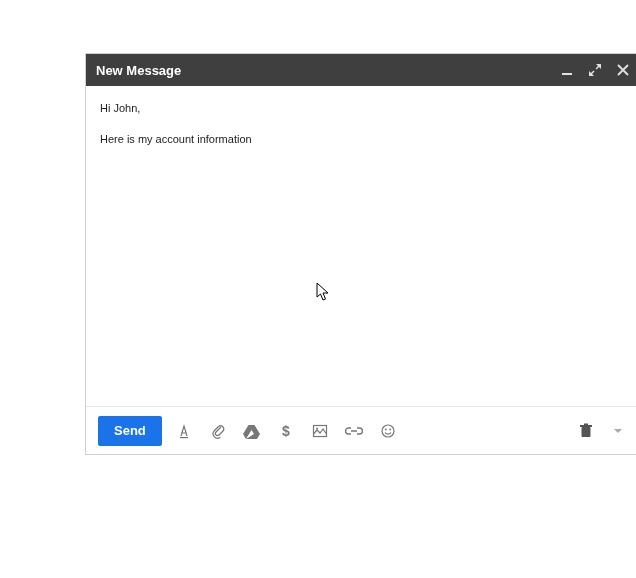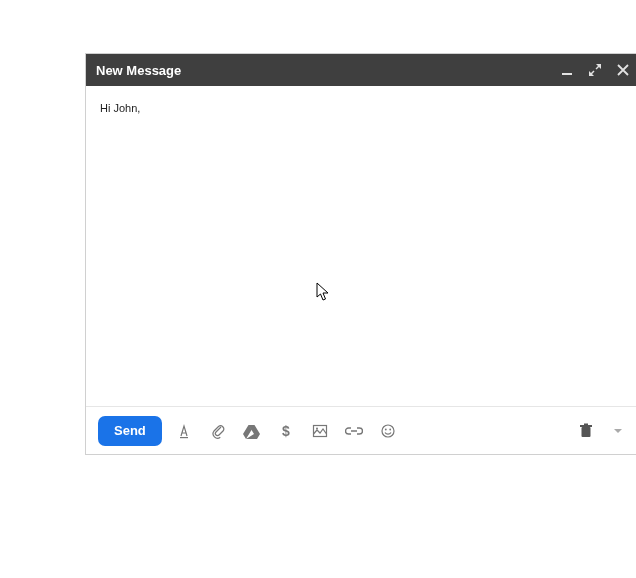--- a/index.html
+++ b/index.html
@@ -76,21 +76,21 @@
       gap: 10px;
     }
     .send-btn {
       background: #1a73e8;
       color: #fff;
       border: none;
       height: 30px;
       padding: 0 16px;
       font-size: 13px;
       font-weight: bold;
-      border-radius: 7px;
+      border-radius: 2px;
       cursor: pointer;
     }
     .tool-icon {
       color: #666;
       cursor: pointer;
       display: inline-flex;
       align-items: center;
       justify-content: center;
       width: 24px;
       height: 24px;
@@ -136,20 +136,21 @@
             <path d="M1 1l10 10M11 1L1 11" stroke="#fff" stroke-width="1.8"></path>
           </svg>
       </span>
     </div>
   </div>
 
 
 
   <div class="body-area">
     <p>Hi John,</p>
+    <p>Here is my account information</p>
   </div>
 
   <div class="toolbar">
     <button class="send-btn">Send</button>
 
     <span class="tool-icon">
       <svg width="16" height="16" viewBox="0 0 16 16">
           <path d="M5 13 L8 3 L11 13 M6 10 H10" stroke="#777" stroke-width="1.2" fill="none"></path>
           <rect x="4" y="14" width="8" height="1.2" fill="#777"></rect>
         </svg>

